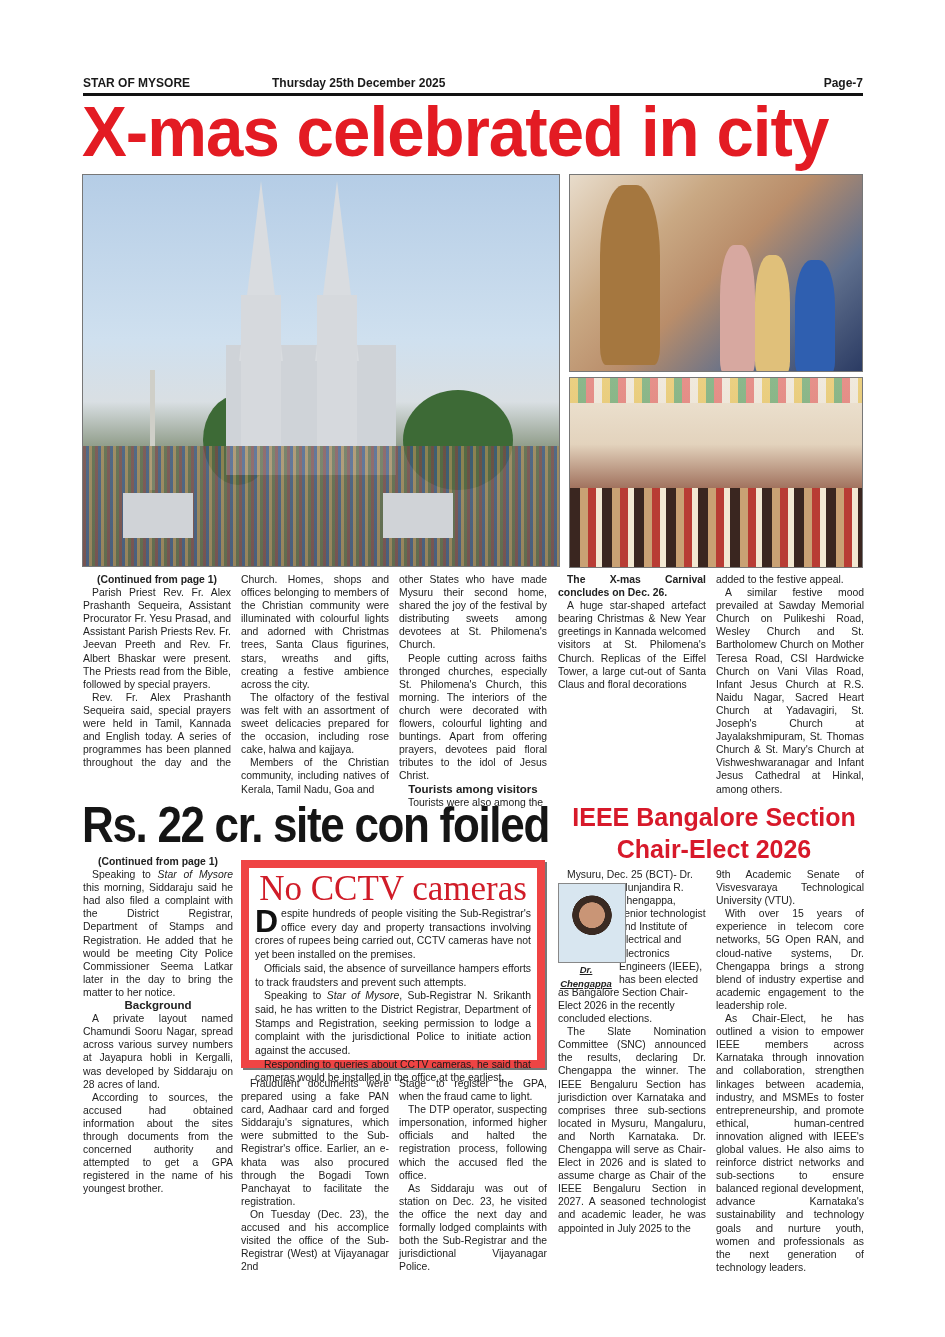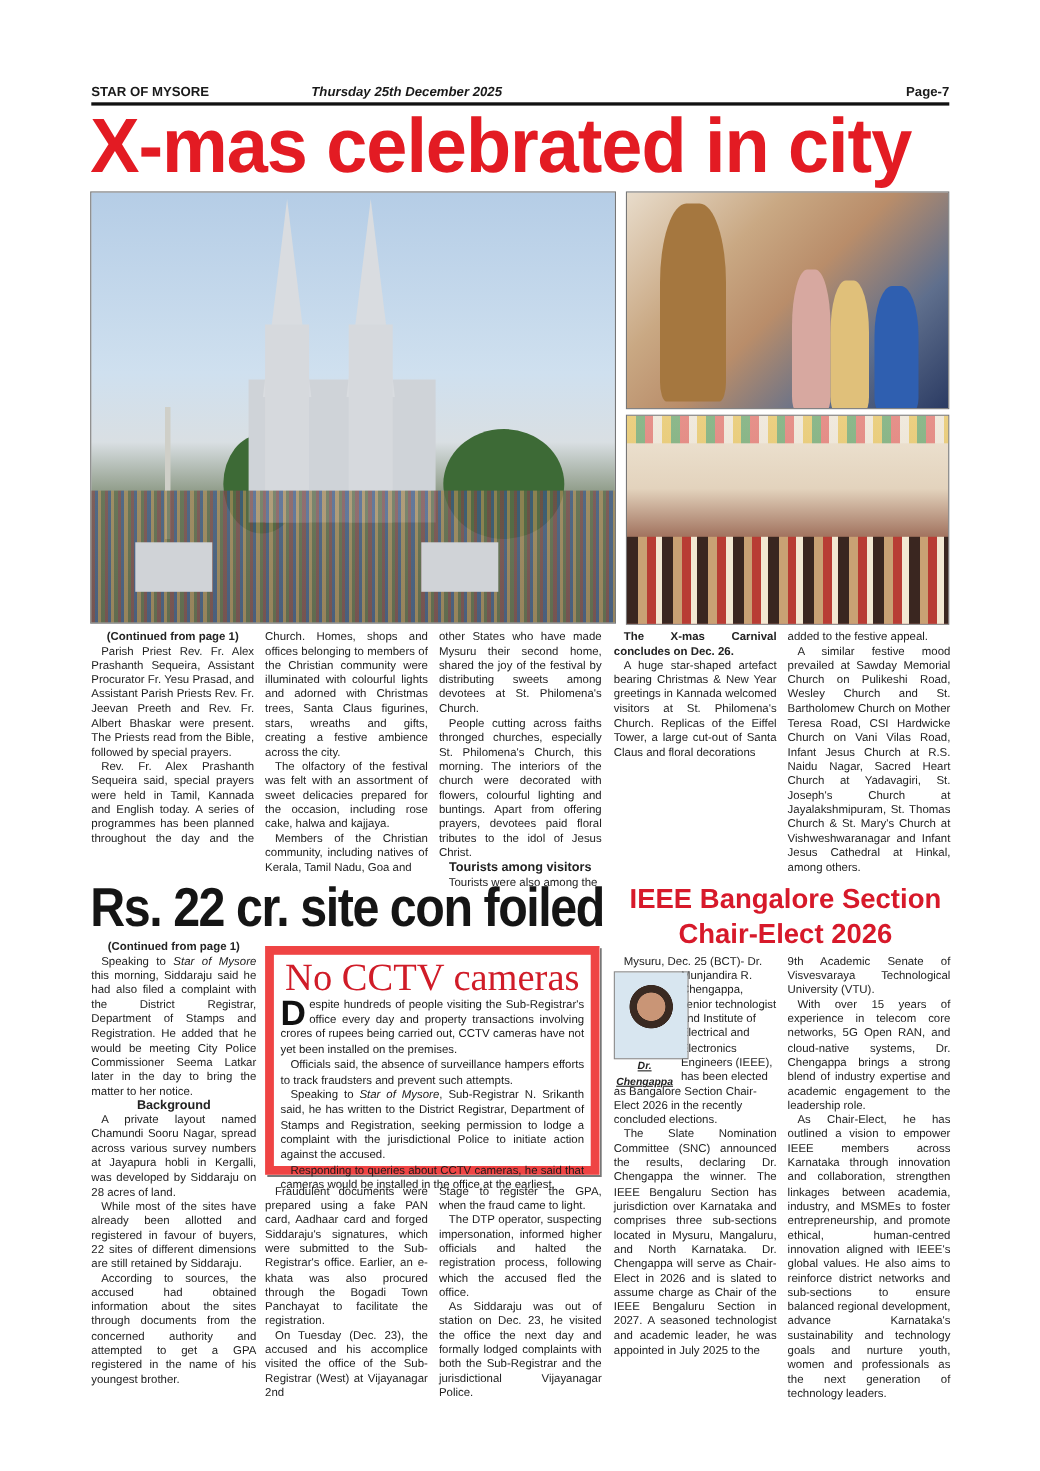--- a/index.html
+++ b/index.html
@@ -1,21 +1,21 @@
 <!DOCTYPE html>
 <html><head>
 <meta charset="utf-8">
 <style>
   * { box-sizing: border-box; margin: 0; padding: 0; }
   html, body { width: 945px; height: 1337px; background: #ffffff; overflow: hidden; }
   body { font-family: "Liberation Sans", sans-serif; color: #1a1a1a; position: relative; }
 
   .masthead { position: absolute; left: 83px; top: 76px; width: 780px; height: 16px; font-weight: bold; font-size: 12px; }
   .masthead .pub { position: absolute; left: 0; top: 0; }
-  .masthead .date { position: absolute; left: 200px; top: 0; font-style: italic; }
+  .masthead .date { position: absolute; left: 189px; top: 0; }
   .masthead .page { position: absolute; right: 0; top: 0; padding-left: 24px; }
   .rule { position: absolute; left: 83px; top: 93px; width: 780px; height: 3px; background: #111; }
 
   .main-headline { position: absolute; left: 82px; top: 96px; width: 782px; height: 72px; color: #e31b23;
     font-family: "Liberation Sans", sans-serif; font-weight: bold; font-size: 70px; line-height: 72px; letter-spacing: -1px;
     transform: scaleX(0.96); transform-origin: left center; white-space: nowrap; }
 
   .photo { position: absolute; border: 1px solid #777; overflow: hidden; }
   .photo-main { left: 82px; top: 174px; width: 478px; height: 393px;
     background: linear-gradient(#b5cde6 0%, #cfe0ef 42%, #d9dfe3 58%, #8d9a86 70%, #6b6e60 100%); }
@@ -130,21 +130,20 @@
   <p>A similar festive mood prevailed at Sawday Memorial Church on Pulikeshi Road, Wesley Church and St. Bartholomew Church on Mother Teresa Road, CSI Hardwicke Church on Vani Vilas Road, Infant Jesus Church at R.S. Naidu Nagar, Sacred Heart Church at Yadavagiri, St. Joseph's Church at Jayalakshmipuram, St. Thomas Church &amp; St. Mary's Church at Vishweshwaranagar and Infant Jesus Cathedral at Hinkal, among others.</p>
 </div>
 
 <div class="headline2">Rs. 22 cr. site con foiled</div>
 
 <div class="col s1">
   <p class="cont">(Continued from page 1)</p>
   <p><span>Speaking to </span><i>Star of Mysore</i><span> this morning, Siddaraju said he had also filed a complaint with the District Registrar, Department of Stamps and Registration. He added that he would be meeting City Police Commissioner Seema Latkar later in the day to bring the matter to her notice.</span></p>
   <p class="subhead">Background</p>
   <p>A private layout named Chamundi Sooru Nagar, spread across various survey numbers at Jayapura hobli in Kergalli, was developed by Siddaraju on 28 acres of land.</p>
-  <p>While most of the sites have already been allotted and registered in favour of buyers, 22 sites of different dimensions are still retained by Siddaraju.</p>
   <p>According to sources, the accused had obtained information about the sites through documents from the concerned authority and attempted to get a GPA registered in the name of his youngest brother.</p>
 </div>
 
 <div class="box">
   <div class="box-title">No CCTV cameras</div>
   <div class="box-body">
     <p class="first"><span class="dropcap">D</span><span>espite hundreds of people visiting the Sub-Registrar's office every day and property transactions involving crores of rupees being carried out, CCTV cameras have not yet been installed on the premises.</span></p>
     <p>Officials said, the absence of surveillance hampers efforts to track fraudsters and prevent such attempts.</p>
     <p><span>Speaking to </span><i>Star of Mysore</i><span>, Sub-Registrar N. Srikanth said, he has written to the District Registrar, Department of Stamps and Registration, seeking permission to lodge a complaint with the jurisdictional Police to initiate action against the accused.</span></p>
     <p>Responding to queries about CCTV cameras, he said that cameras would be installed in the office at the earliest.</p>

